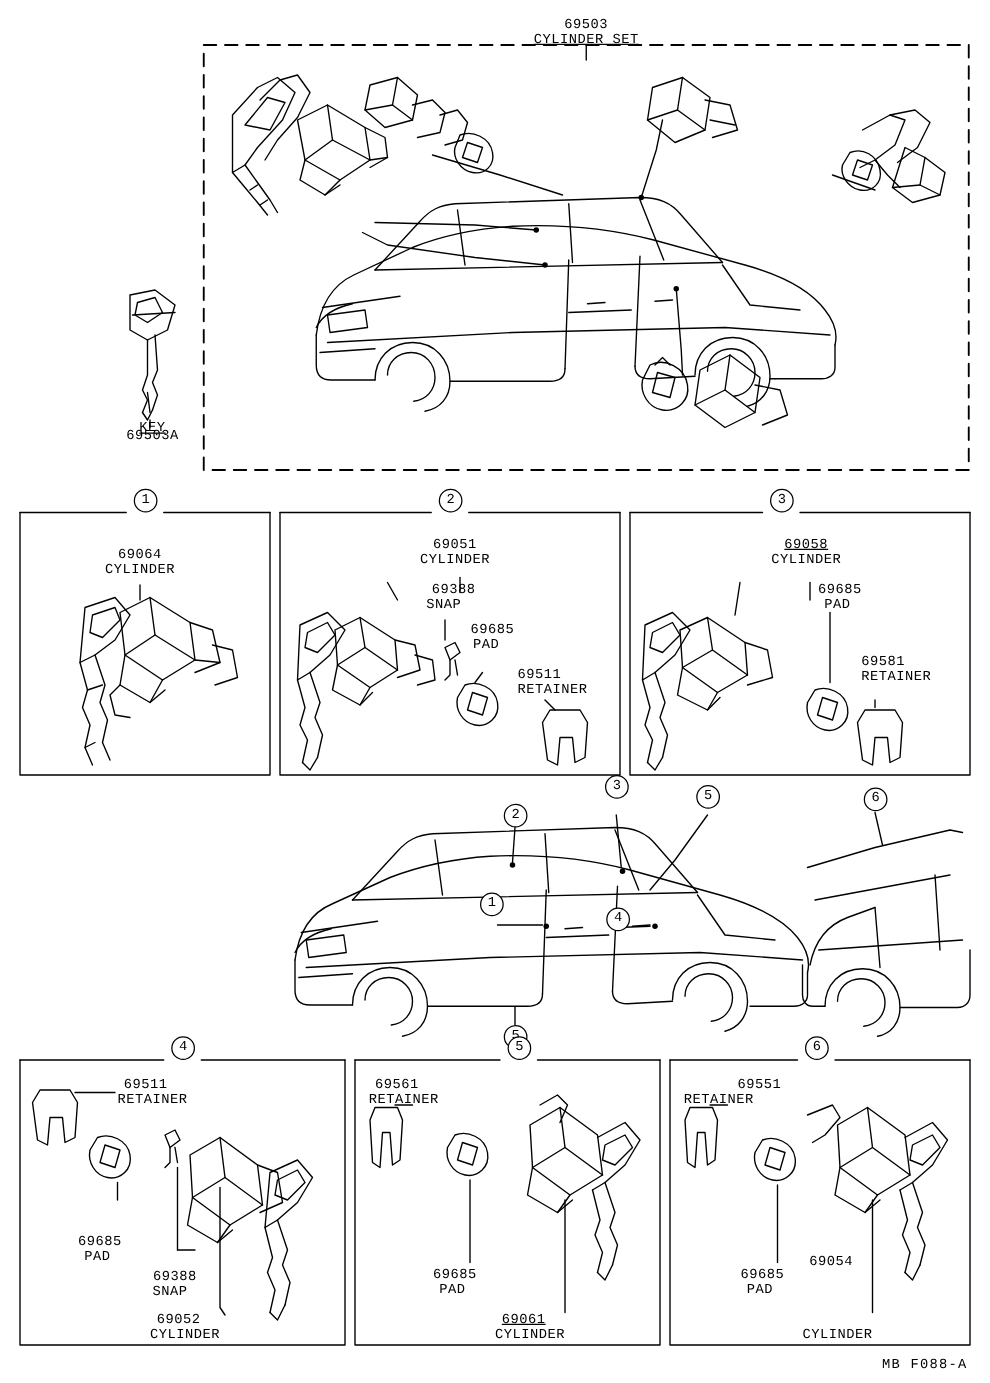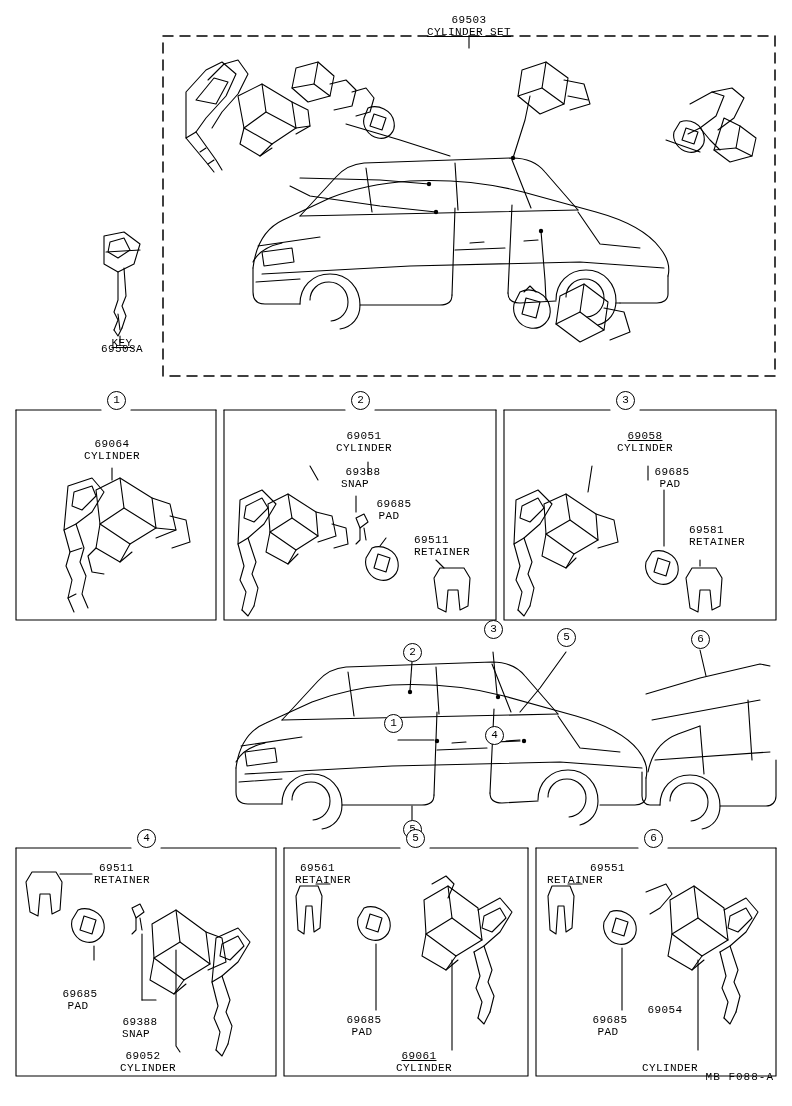--- a/index.html
+++ b/index.html
@@ -46,21 +46,21 @@
     font-family: "Liberation Mono", monospace;
     font-size: 11px;
     line-height: 17px;
     text-align: center;
     background: #fff;
     box-sizing: border-box;
   }
   .footer {
     position: absolute;
     right: 18px;
-    bottom: 23px;
+    bottom: 8px;
     font-size: 11px;
     letter-spacing: 1px;
     margin-top: 29px;
   }
 </style>
 </head>
 <body>
 
 <div class="sheet">
 

